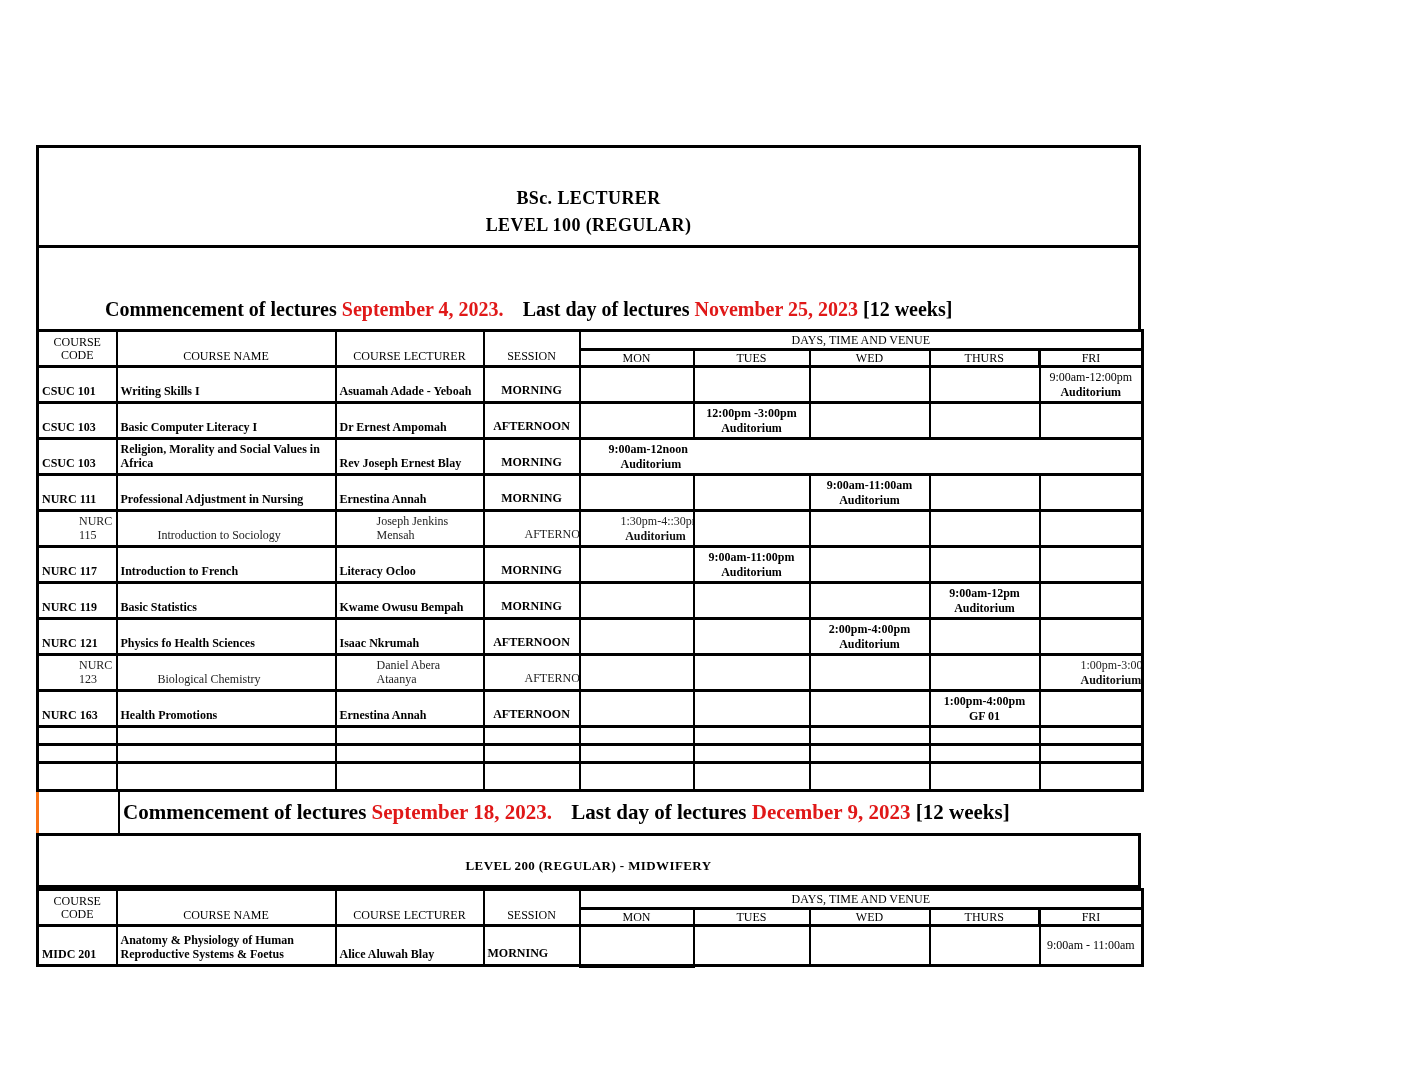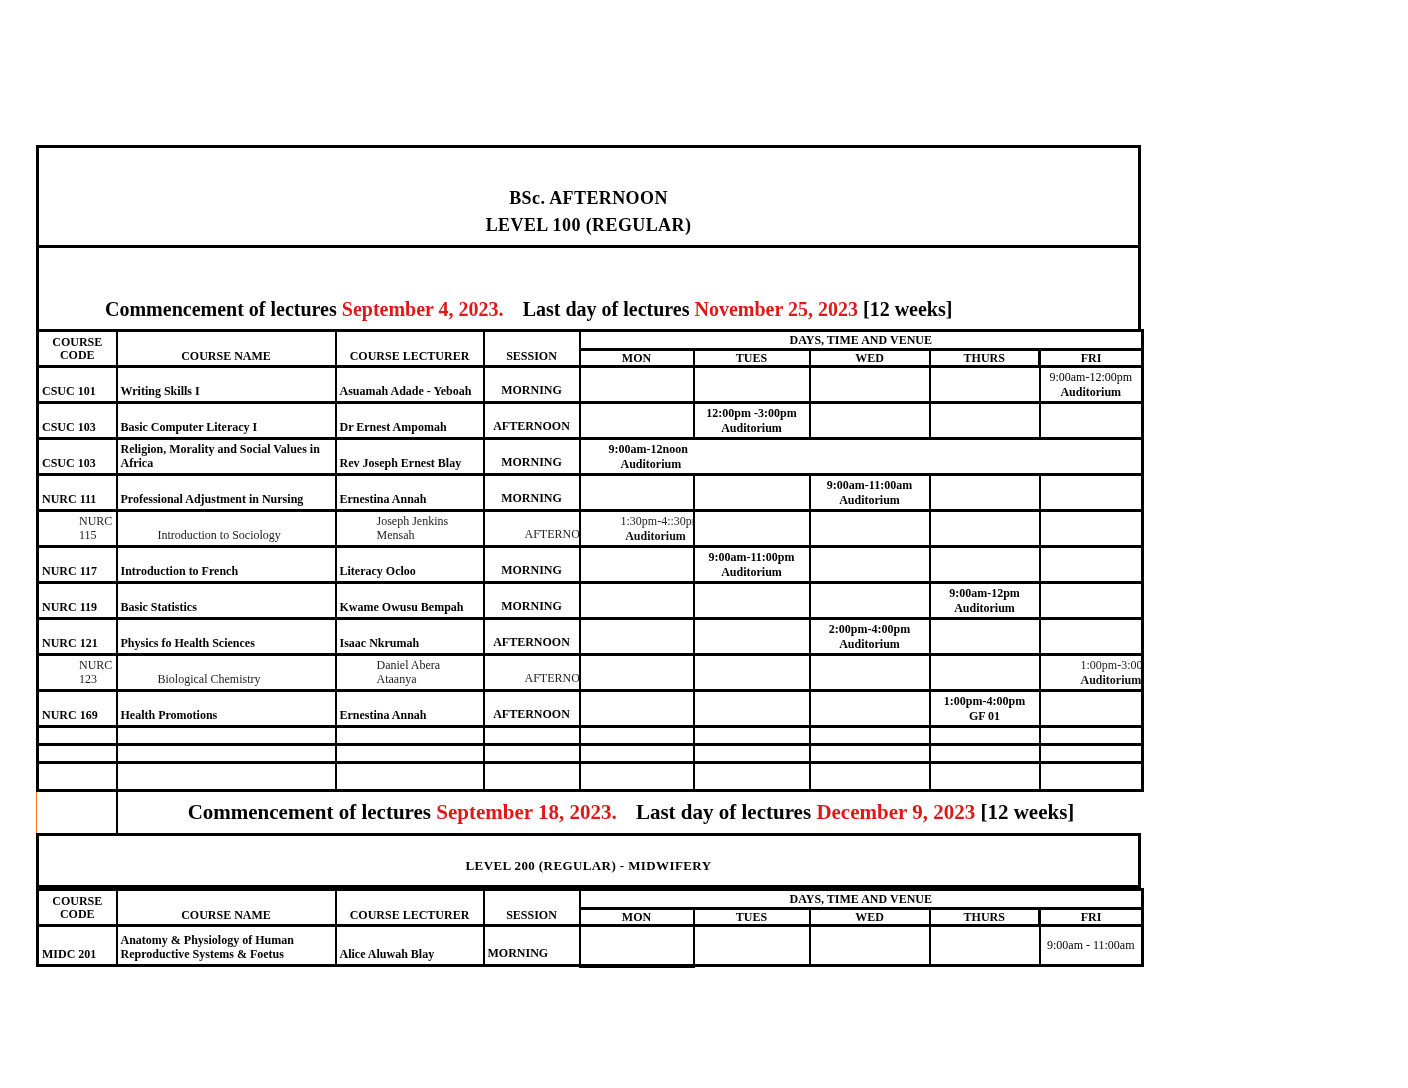--- a/index.html
+++ b/index.html
@@ -39,44 +39,44 @@
     border-left: 3px solid #000; border-right: 3px solid #000;
     display: flex; align-items: flex-end;
     padding: 9px 0 8px 66px;
   }
   .cline { font-size: 20px; font-weight: bold; white-space: nowrap; }
   .cline .red { color: #e01818; }
   .cline .part2 { margin-left: 14px; }
 
   .commence2 {
     height: 41px;
-    border-left: 1px solid #f97316;
+    border-left: 3px solid #f97316;
     position: relative;
-    display: flex; align-items: center; justify-content: center;
+    display: flex; align-items: center;
   }
   .commence2 .inner-divider {
     position: absolute; left: 79px; top: 0; bottom: 0; width: 0;
     border-left: 2px solid #000;
   }
   .commence2 .cline { padding-left: 84px; font-size: 21px; }
 
   
   table.tt {
     border-collapse: collapse; table-layout: fixed;
     width: 1105px; font-size: 12px;
     border: 3px solid #000;
   }
   .tt th, .tt td {
     border: 2px solid #000;
     border-top-width: 3px; border-bottom-width: 3px;
     padding: 0 2px; overflow: hidden;
   }
   .tt thead tr.hA { height: 19px; }
   .tt thead tr.hB { height: 17px; }
-  .tt th { font-weight: bold; text-align: center; font-size: 12px; line-height: 13px; }
+  .tt th { font-weight: normal; text-align: center; font-size: 12px; line-height: 13px; }
   .tt th.vbottom { vertical-align: bottom; padding-bottom: 2px; }
   .tt th.fri-h { border: 3px solid #000; }
 
   .tt tr.rh  { height: 36px; }
   .tt tr.re  { height: 18px; }
   .tt tr.re2 { height: 28px; }
   .tt tr.rh2 { height: 40px; }
 
   .tt td.code, .tt td.name, .tt td.lect {
     text-align: left; padding-left: 3px;
@@ -99,21 +99,21 @@
 
   .tt td.thick-bottom { border-bottom-width: 4px; }
 </style>
 </head>
 <body>
 
 <div class="page">
   <div class="doc">
 
     <div class="title-block">
-      <div class="title-line">BSc. AFTERNOON</div>
+      <div class="title-line">BSc. LECTURER</div>
       <div class="title-line">LEVEL 100 (REGULAR)</div>
     </div>
 
     <div class="commence1">
       <div class="cline">
         <span>Commencement of lectures</span>
         <span class="red">September 4, 2023.</span>
         <span class="part2">Last day of lectures</span>
         <span class="red">November 25, 2023</span>
         <span>[12 weeks]</span>
@@ -278,21 +278,21 @@
           <td class="day"></td>
           <td class="day"></td>
           <td class="day"></td>
           <td class="day">
             <div class="time t-reg">1:00pm-3:00pm</div>
             <div class="venue">Auditorium</div>
           </td>
         </tr>
 
         <tr class="rh">
-          <td class="code">NURC 169</td>
+          <td class="code">NURC 163</td>
           <td class="name">Health Promotions</td>
           <td class="lect">Ernestina Annah</td>
           <td class="sess">AFTERNOON</td>
           <td class="day"></td>
           <td class="day"></td>
           <td class="day"></td>
           <td class="day">
             <div class="time">1:00pm-4:00pm</div>
             <div class="venue">GF 01</div>
           </td>

